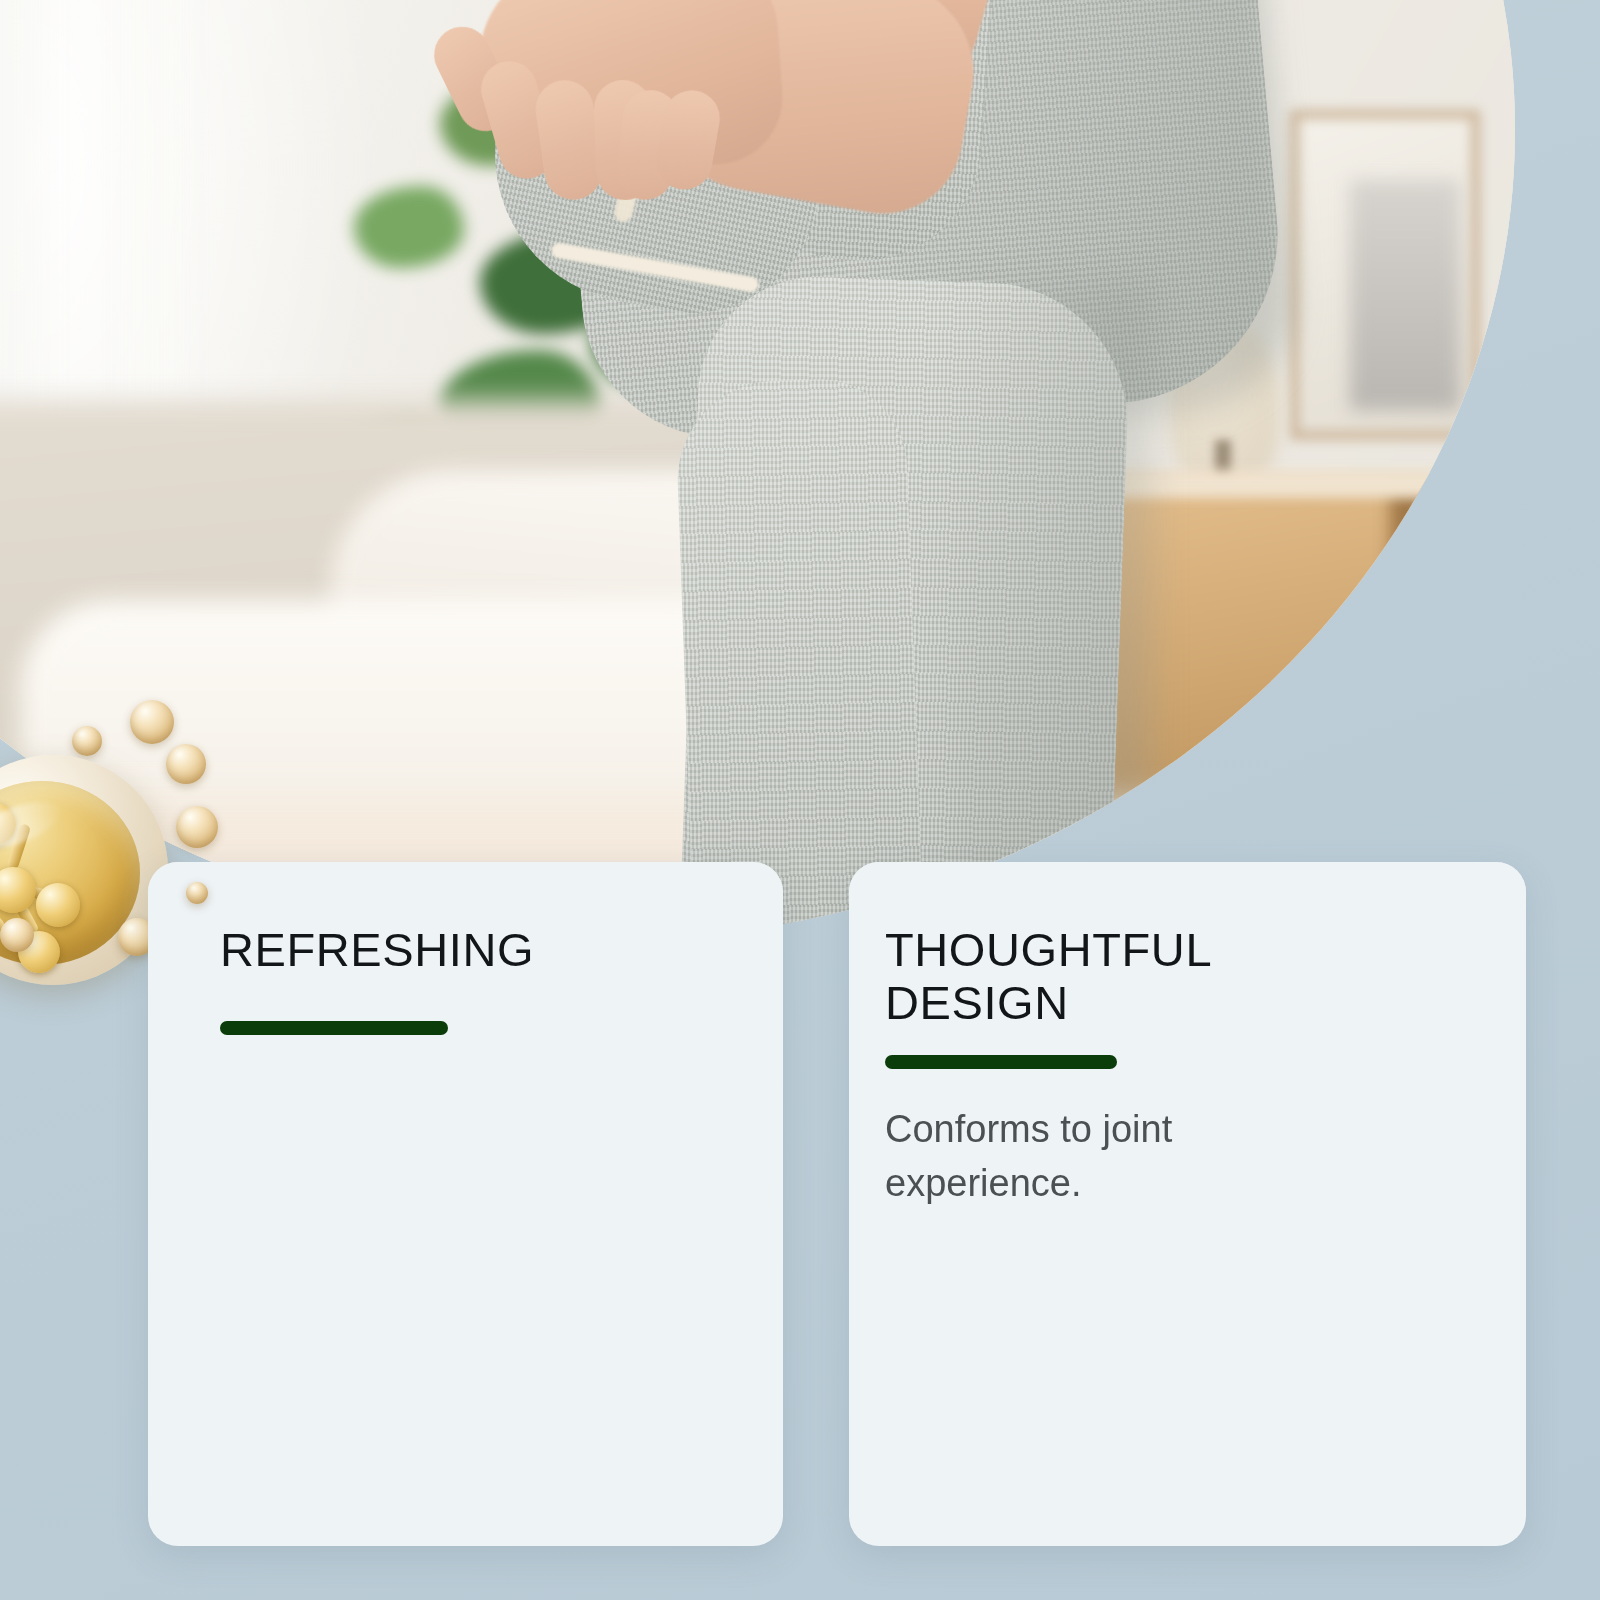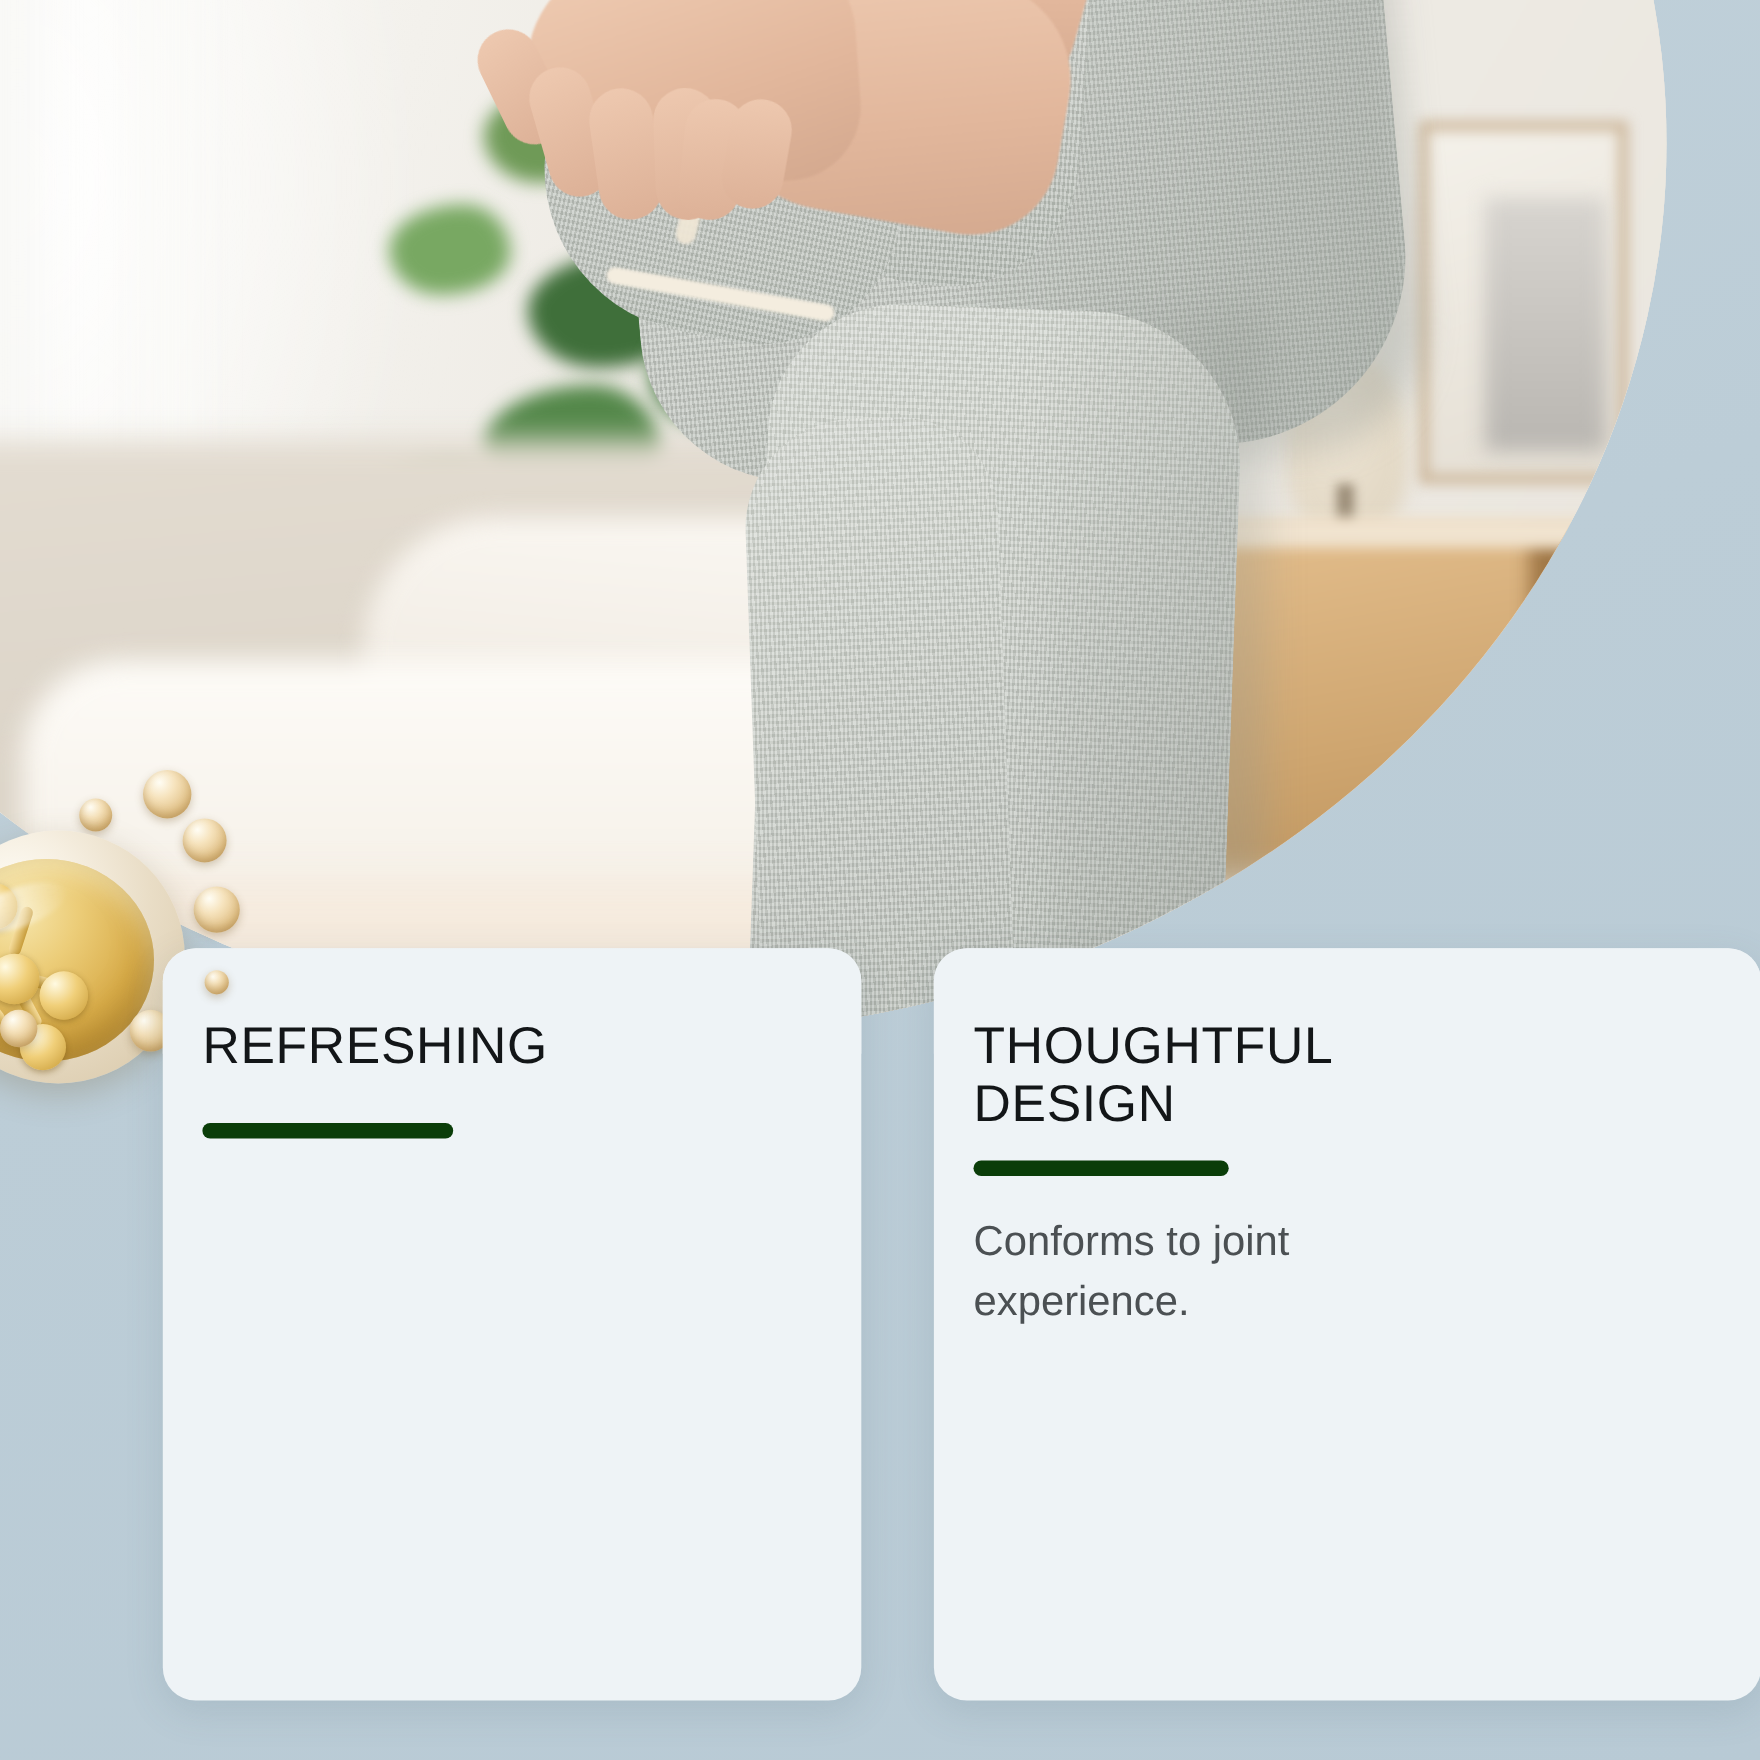--- a/index.html
+++ b/index.html
@@ -257,21 +257,21 @@
     box-shadow:0 10px 34px rgba(90,110,125,.16);
   }
   
   .card::before{
     content:""; position:absolute; left:0; top:0; right:0; height:96px;
     border-radius:30px 30px 0 0;
     background:linear-gradient(180deg,rgba(238,243,246,.78),rgba(238,243,246,1));
     pointer-events:none;
   }
   #card-left{ left:148px; width:635px; }
-  #card-right{ left:849px; width:752px; }
+  #card-right{ left:849px; width:677px; }
   .card-inner{ position:relative; padding:62px 44px 0 36px; }
   .card-title{
     font-size:47px; line-height:1.12; letter-spacing:.6px;
     color:#131618; font-weight:400; white-space:pre-line;
   }
   .rule{
     width:228px; height:14px; border-radius:8px; margin:44px 0 34px 0;
   }
   #card-right .rule{ width:232px; margin-top:26px; }
   .card-body{
@@ -362,21 +362,21 @@
     <div class="mol" id="m-c"></div>
     <div class="mol" id="m-r"></div>
 
     <div class="mol" id="m-br"></div>
     <div id="serum-spark"></div>
   </div>
 
   <div class="droplet" id="d5"></div>
   <div class="droplet" id="d6"></div>
 
-  <div class="card" id="card-left" style="background: rgb(238, 243, 246);">
+  <div class="card" id="card-left" style="background: rgb(238, 243, 246); padding-left: 36px;">
     <div class="card-inner">
       <div class="card-title">REFRESHING</div>
       <div class="rule" style="background:#0a3d09"></div>
     </div>
   </div>
 
   <div class="card" id="card-right" style="background: rgb(238, 243, 246);">
     <div class="card-inner">
       <div class="card-title">THOUGHTFUL
 DESIGN</div>

